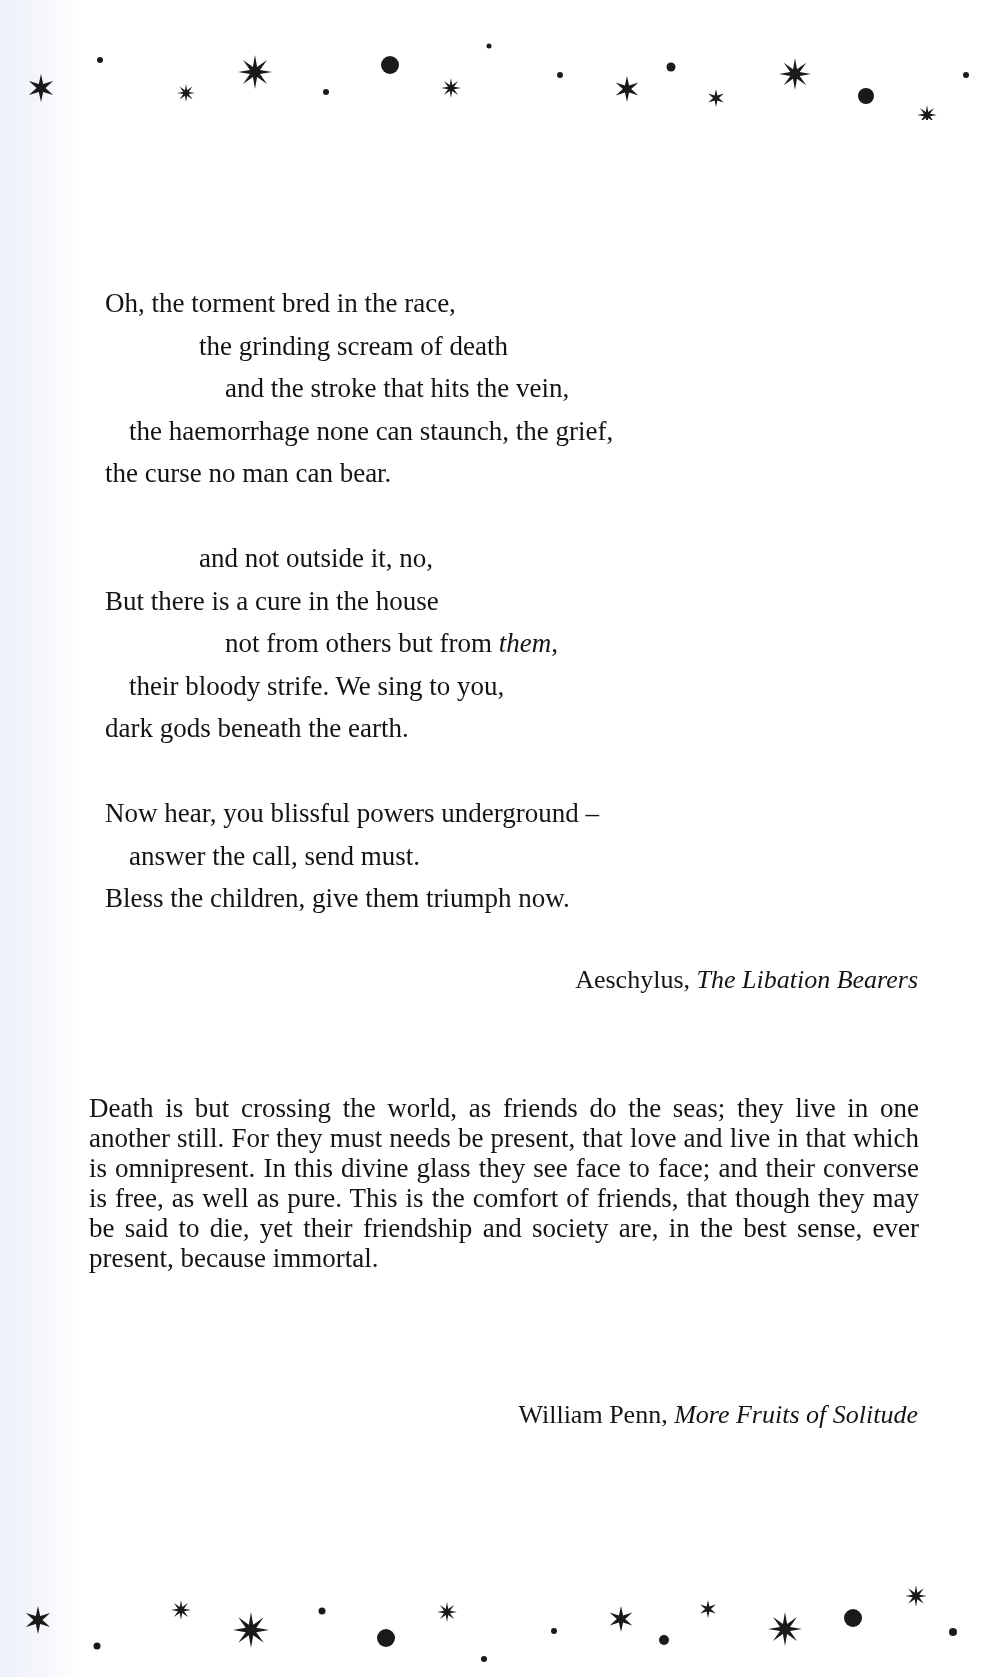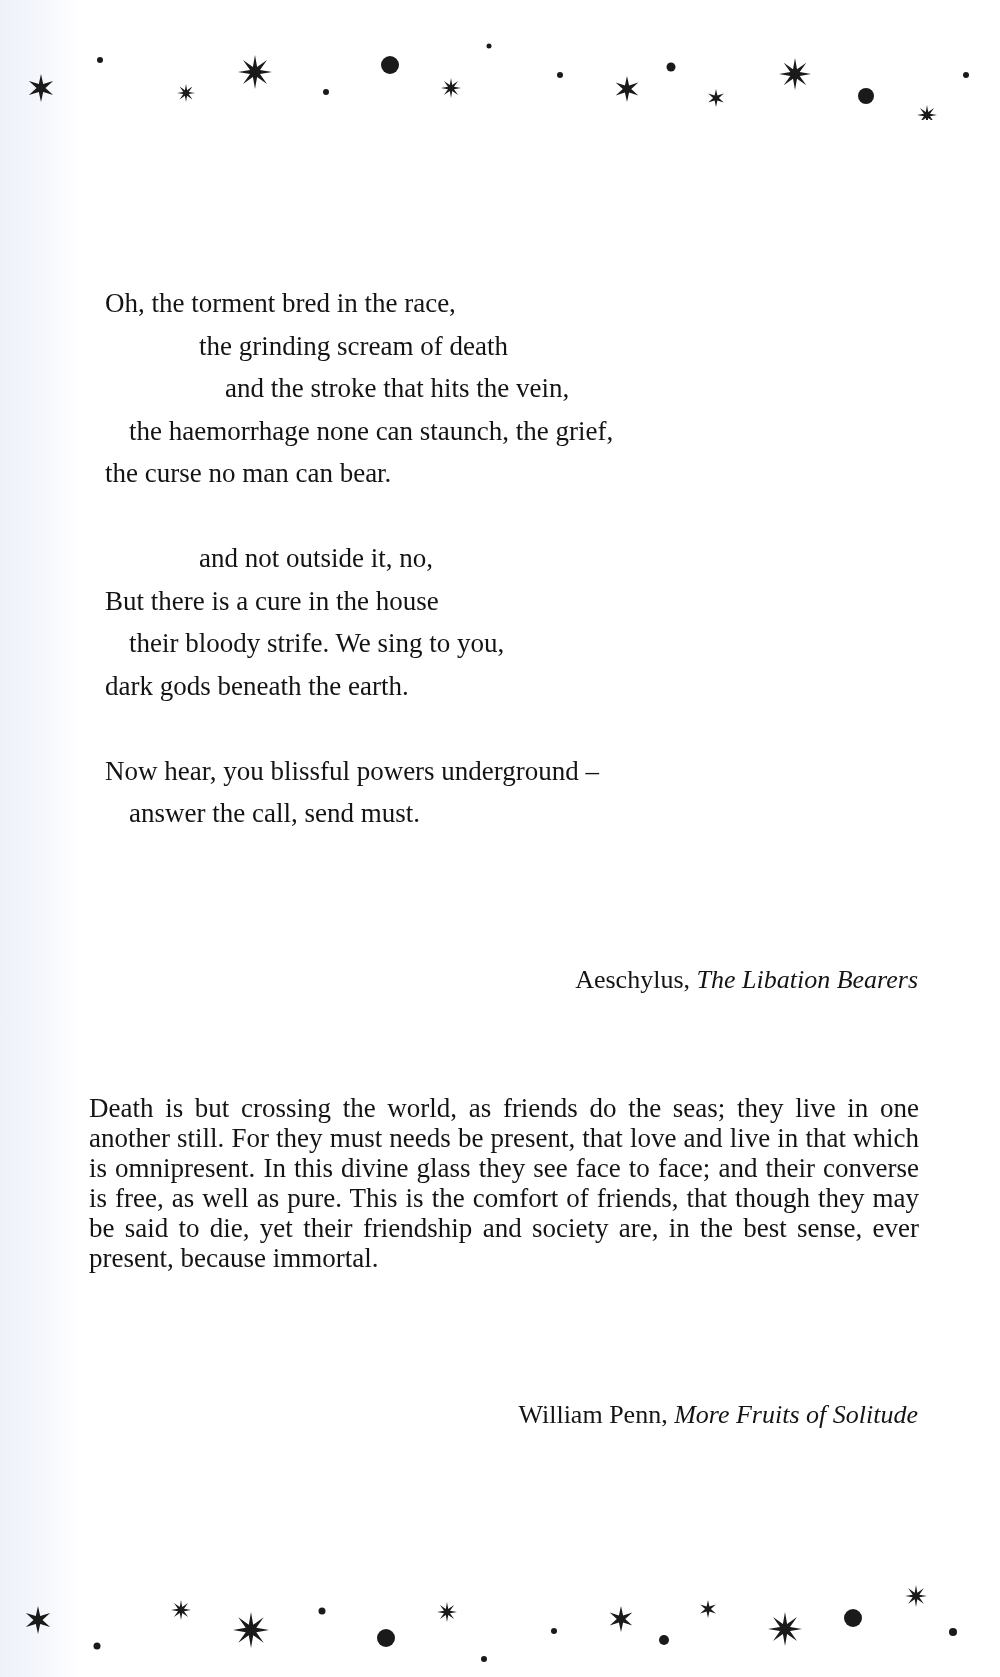--- a/index.html
+++ b/index.html
@@ -98,26 +98,28 @@
   <div class="stanza">
     <div class="line indent-0">Oh, the torment bred in the race,</div>
     <div class="line indent-2">the grinding scream of death</div>
     <div class="line indent-3">and the stroke that hits the vein,</div>
     <div class="line indent-1">the haemorrhage none can staunch, the grief,</div>
     <div class="line indent-0">the curse no man can bear.</div>
   </div>
   <div class="stanza">
     <div class="line indent-2">and not outside it, no,</div>
     <div class="line indent-0">But there is a cure in the house</div>
+    <div class="line indent-3"><span>not from others but from</span> <em>them</em><span>,</span></div>
     <div class="line indent-1">their bloody strife. We sing to you,</div>
     <div class="line indent-0">dark gods beneath the earth.</div>
   </div>
   <div class="stanza">
     <div class="line indent-0">Now hear, you blissful powers underground –</div>
     <div class="line indent-1">answer the call, send must.</div>
+    <div class="line indent-0">Bless the children, give them triumph now.</div>
   </div>
 </div>
 
 <div class="attribution attr-1"><span>Aeschylus, </span><em>The Libation Bearers</em></div>
 
 <div class="prose">Death is but crossing the world, as friends do the seas; they live in one another still. For they must needs be present, that love and live in that which is omnipresent. In this divine glass they see face to face; and their converse is free, as well as pure. This is the comfort of friends, that though they may be said to die, yet their friendship and society are, in the best sense, ever present, because immortal.</div>
 
 <div class="attribution attr-2"><span>William Penn, </span><em>More Fruits of Solitude</em></div>
 
 <div class="ornament-row bottom">

